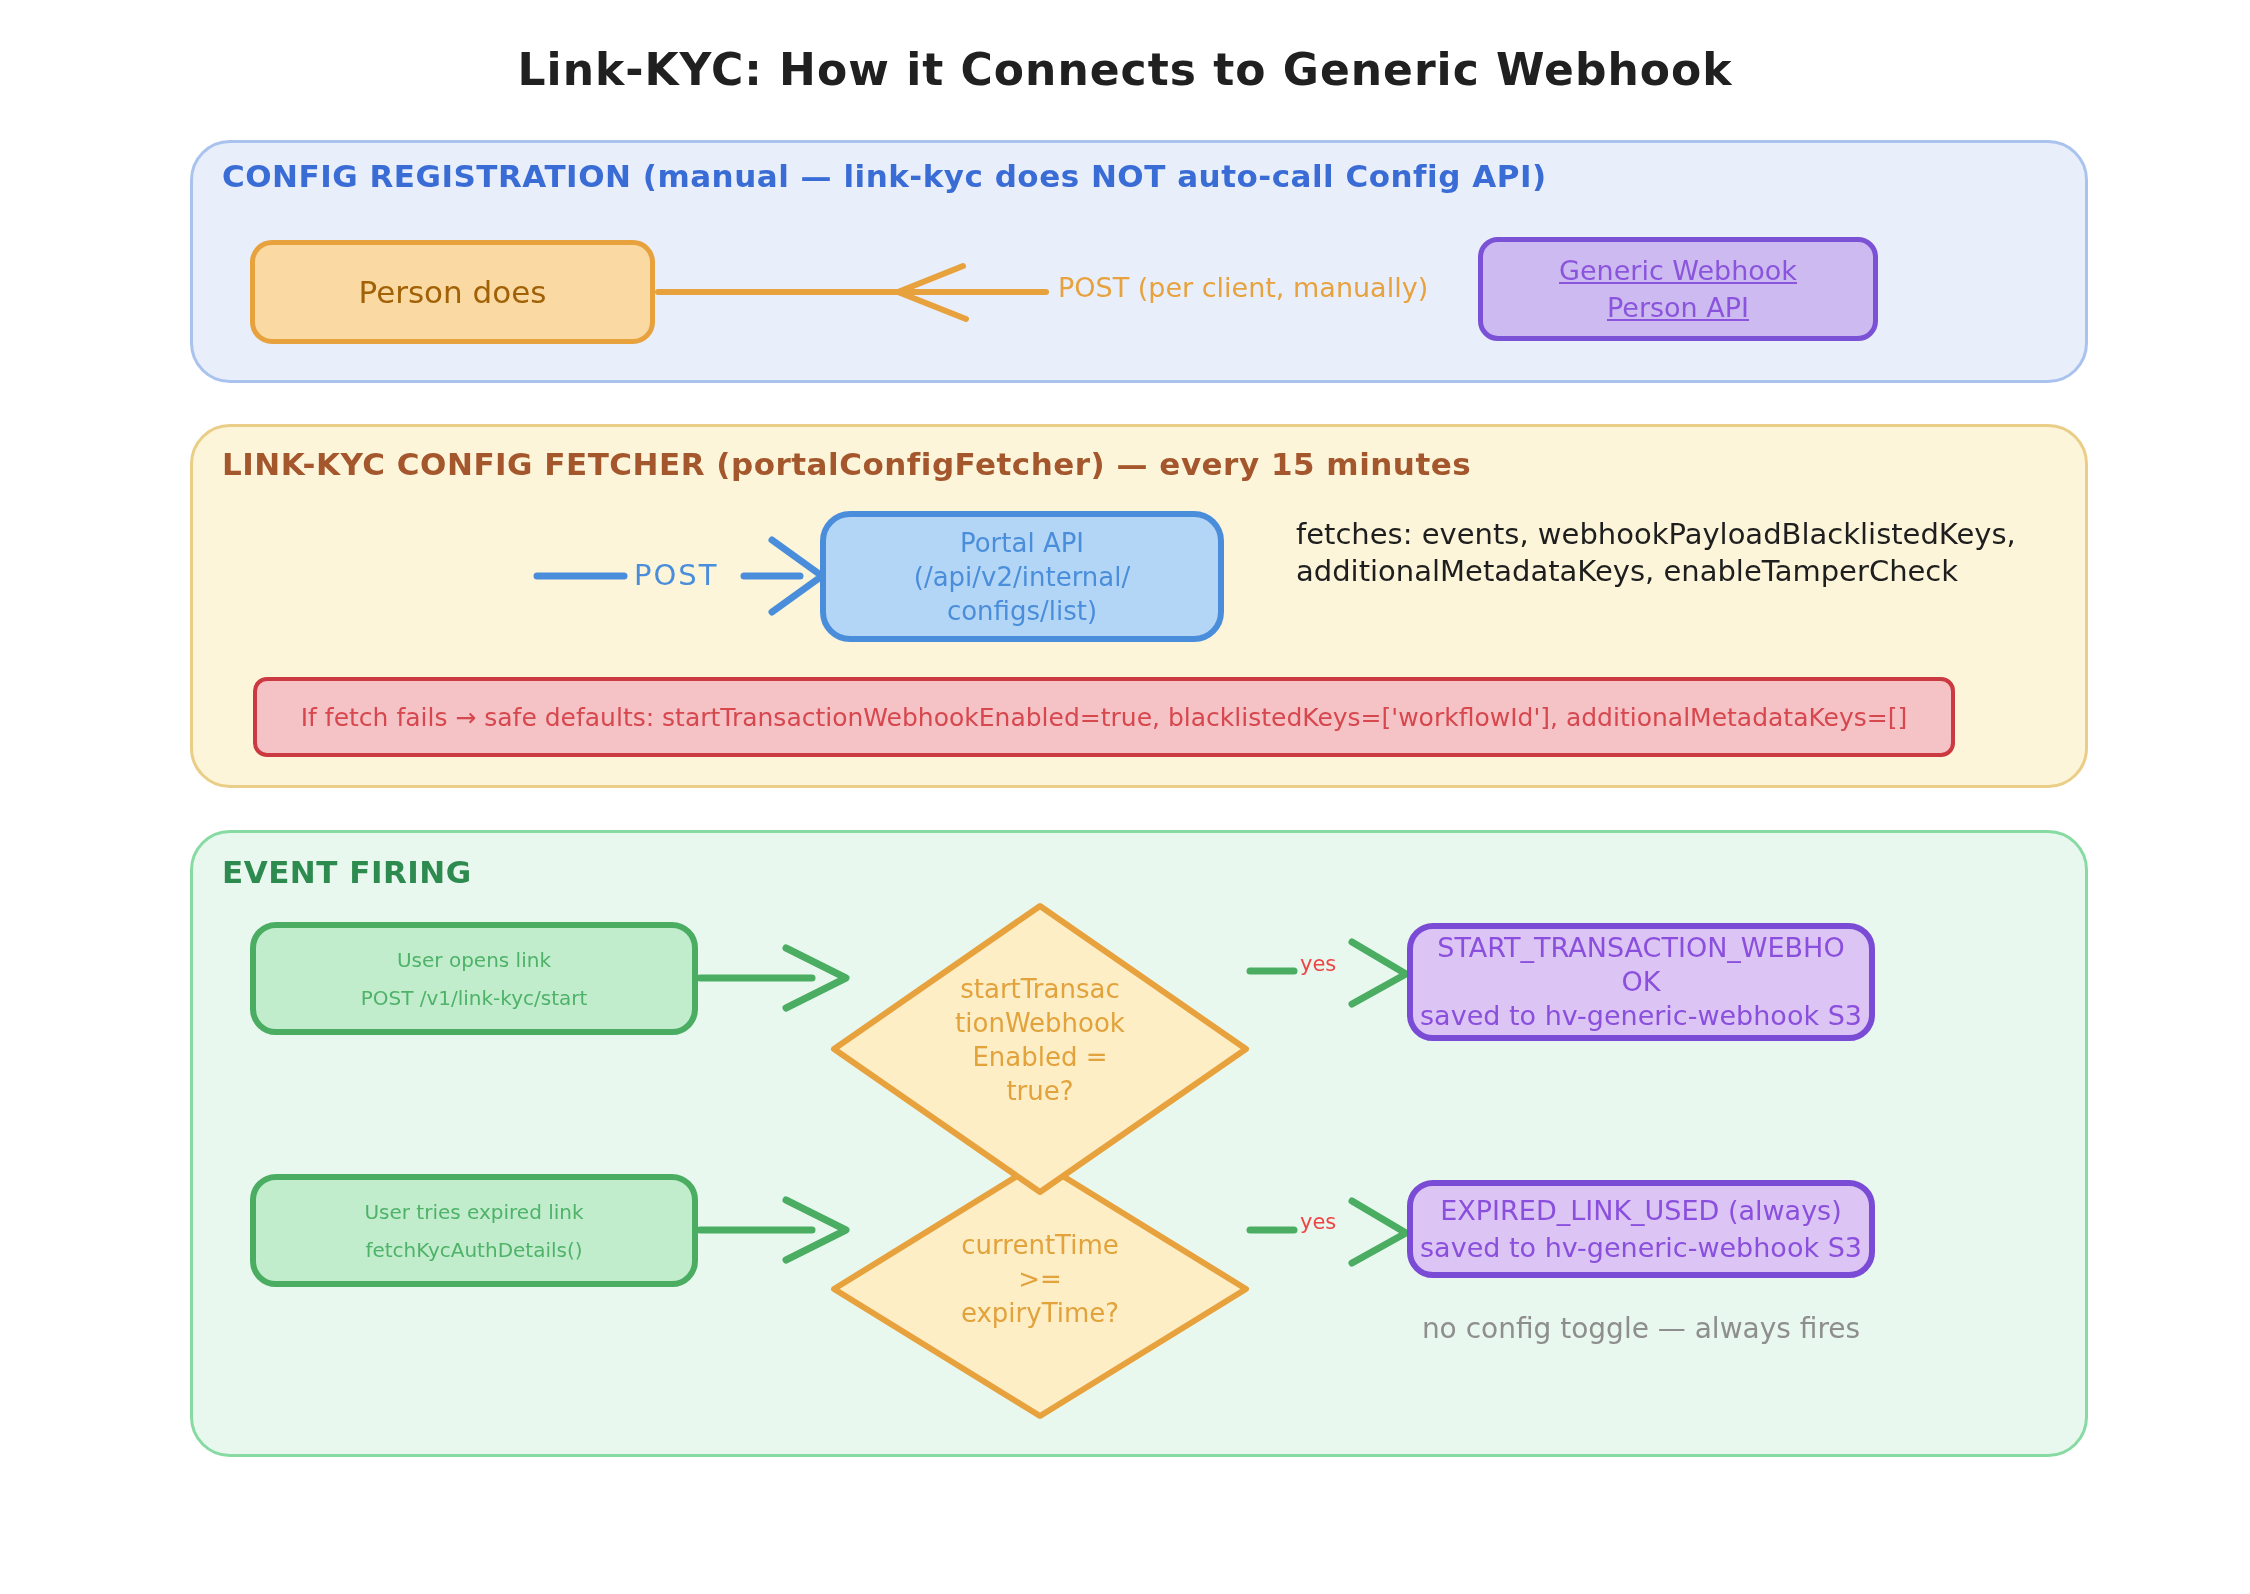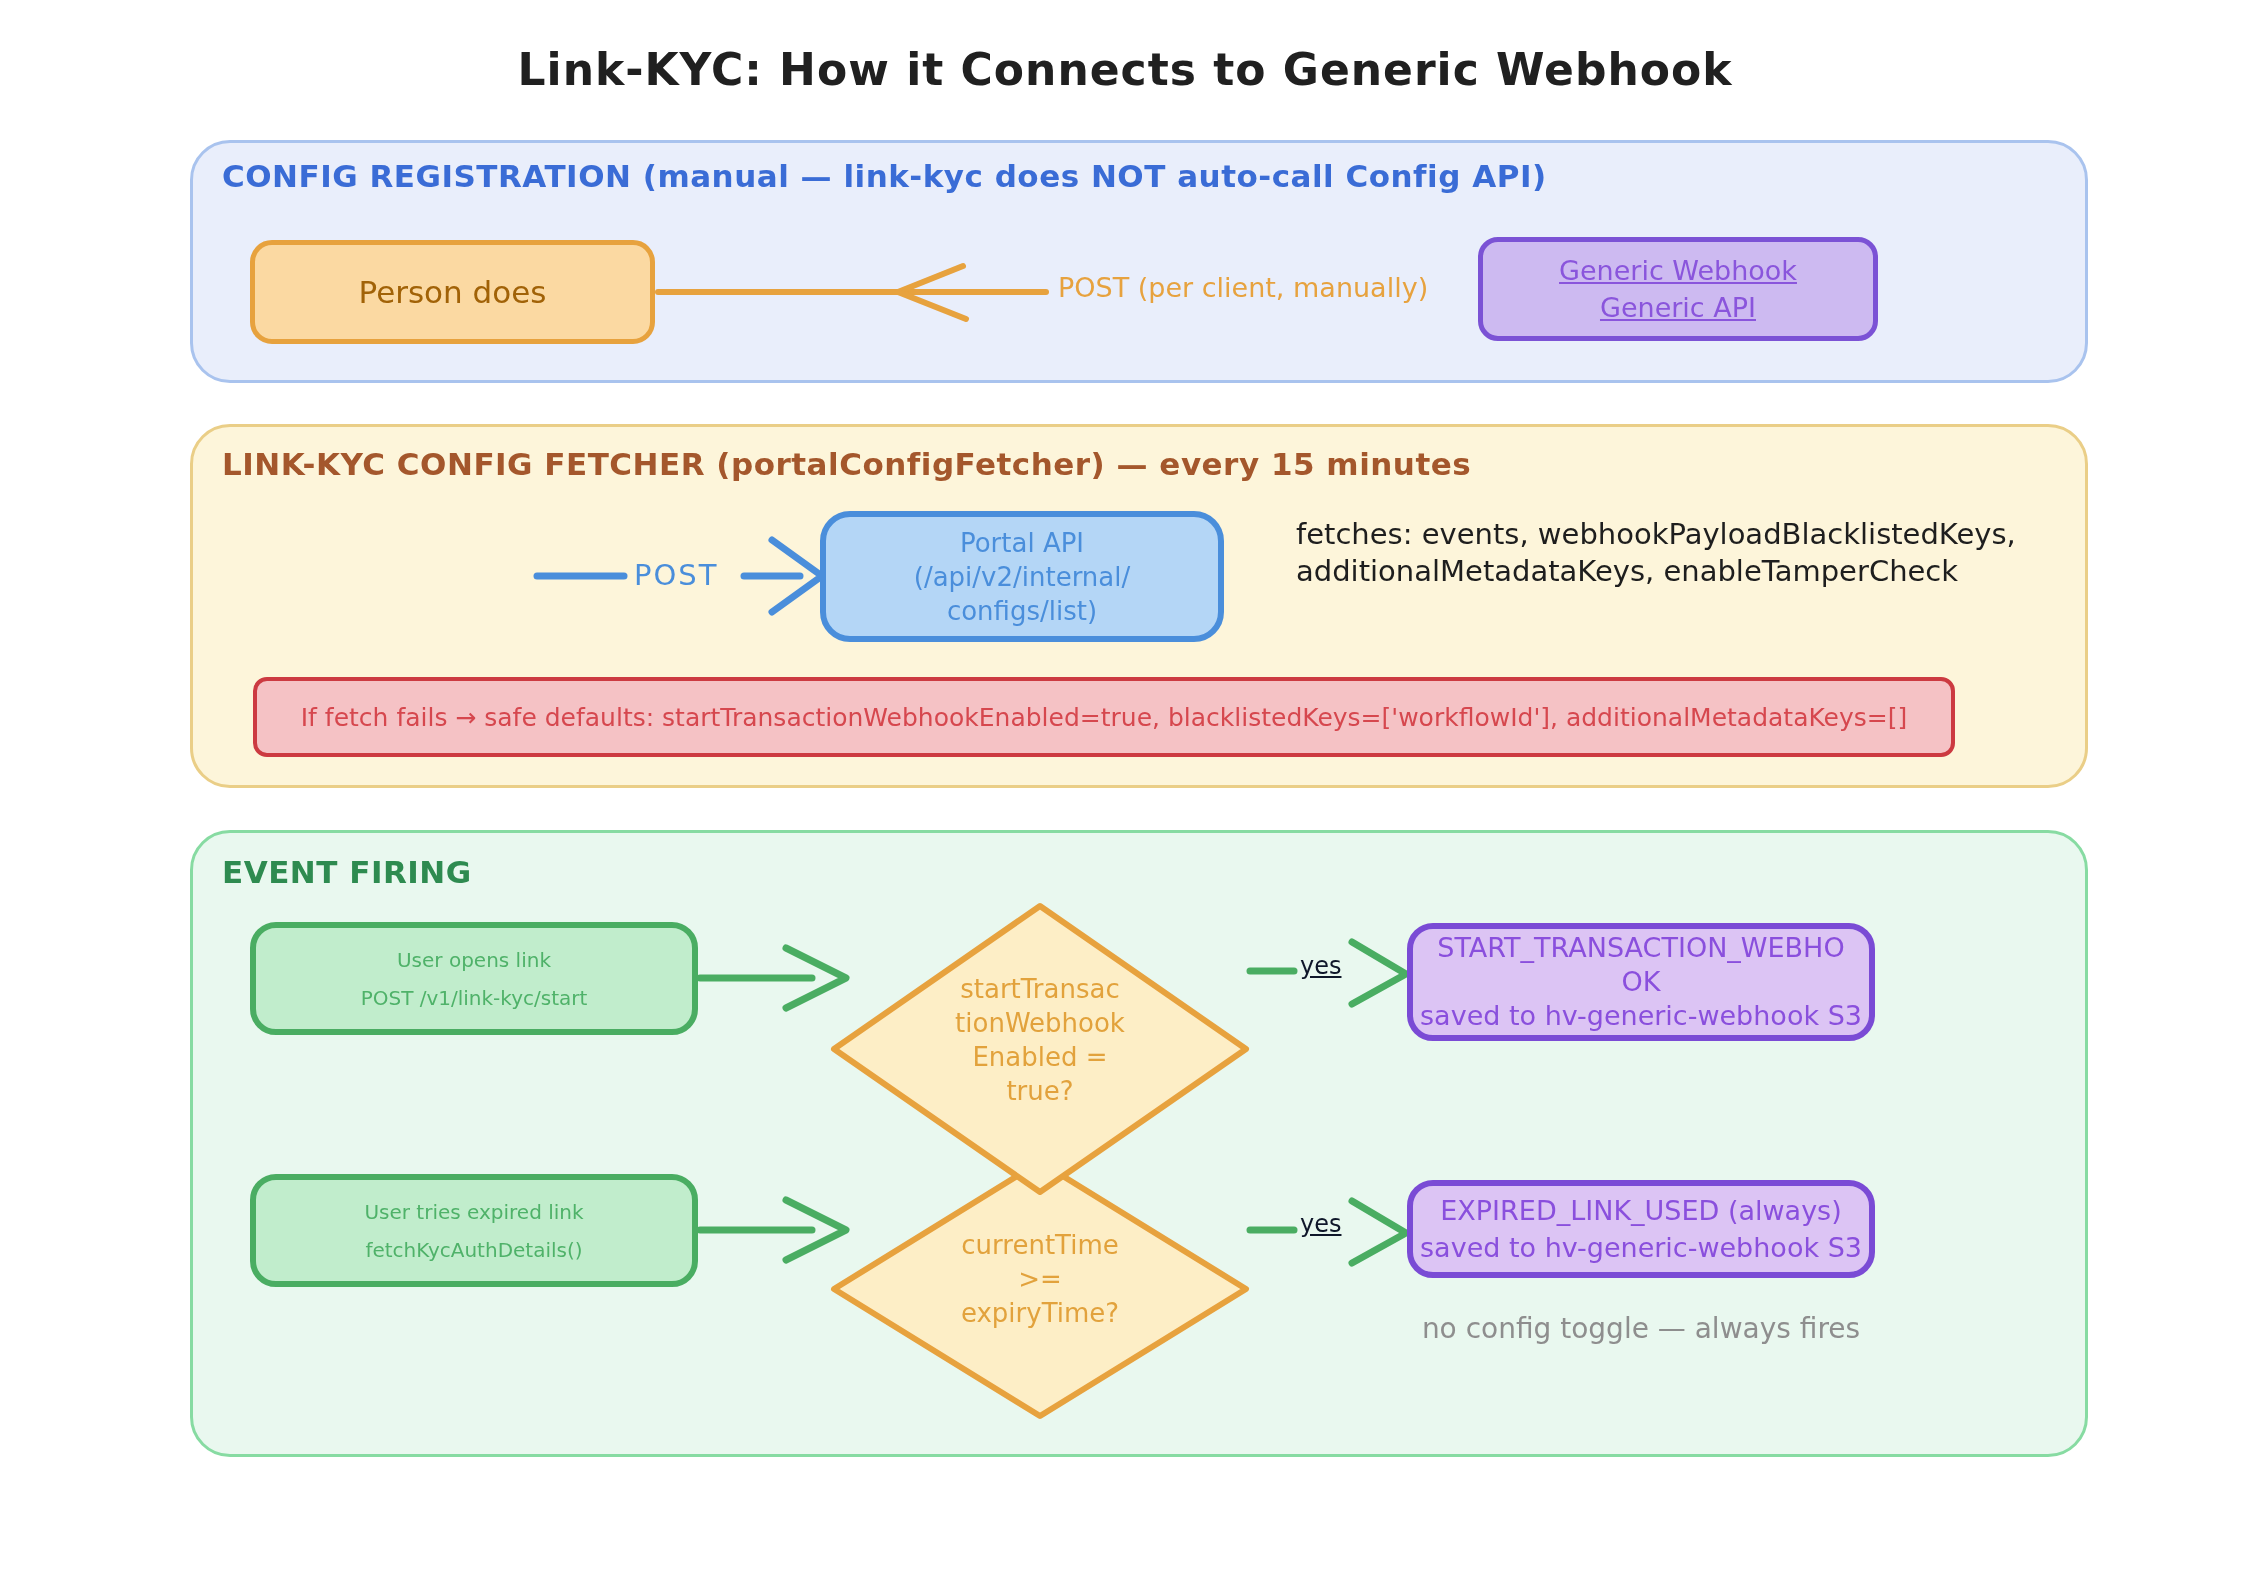--- a/index.html
+++ b/index.html
@@ -43,21 +43,21 @@
 
   .green-box { width:448px; height:113px; background:#c1edcc; border:6px solid #4aad62;
                border-radius:26px; color:#4fb269; font-size:20px; line-height:38px; }
   .gbox1 { left:250px; top:922px; }
   .gbox2 { left:250px; top:1174px; }
 
   .diamond-text { width:310px; color:#e2a23c; font-size:26px; line-height:34px; z-index:2; }
   .d1-text { left:885px; top:972px; }
   .d2-text { left:885px; top:1228px; }
 
-  .yes-label { color:#0f172a; font-size:24px; z-index:2;text-decoration:underline; }
+  .yes-label { color:#ef4444; font-size:21px; z-index:2; }
   .yes1 { left:1300px; top:952px; }
   .yes2 { left:1300px; top:1210px; }
 
   .purple-box { width:468px; background:#dcc4f4; border:6px solid #7a4bd5; border-radius:26px;
                 color:#8a4fdd; font-size:27px; }
   .pbox1 { left:1407px; top:923px; height:118px; line-height:34px; }
   .pbox2 { left:1407px; top:1180px; height:98px; line-height:37px; }
 
   .note { left:1407px; top:1312px; width:468px; text-align:center; color:#8e8e8e; font-size:28px; z-index:2; }
 
@@ -118,21 +118,21 @@
   <div class="abs sec-header h1">CONFIG REGISTRATION (manual — link-kyc does NOT auto-call Config API)</div>
 
   <div class="abs node person-box">
     <span>Person does</span>
   </div>
 
   <div class="abs post-label1">POST (per client, manually)</div>
 
   <div class="abs node gw-box">
     <span>Generic Webhook</span>
-    <span>Generic API</span>
+    <span>Person API</span>
   </div>
 
   <div class="abs sec-header h2">LINK-KYC CONFIG FETCHER (portalConfigFetcher) — every 15 minutes</div>
 
 
   <div class="abs post-label2">POST</div>
 
   <div class="abs node portal-box">
     <span>Portal API</span>
     <span>(/api/v2/internal/</span>

